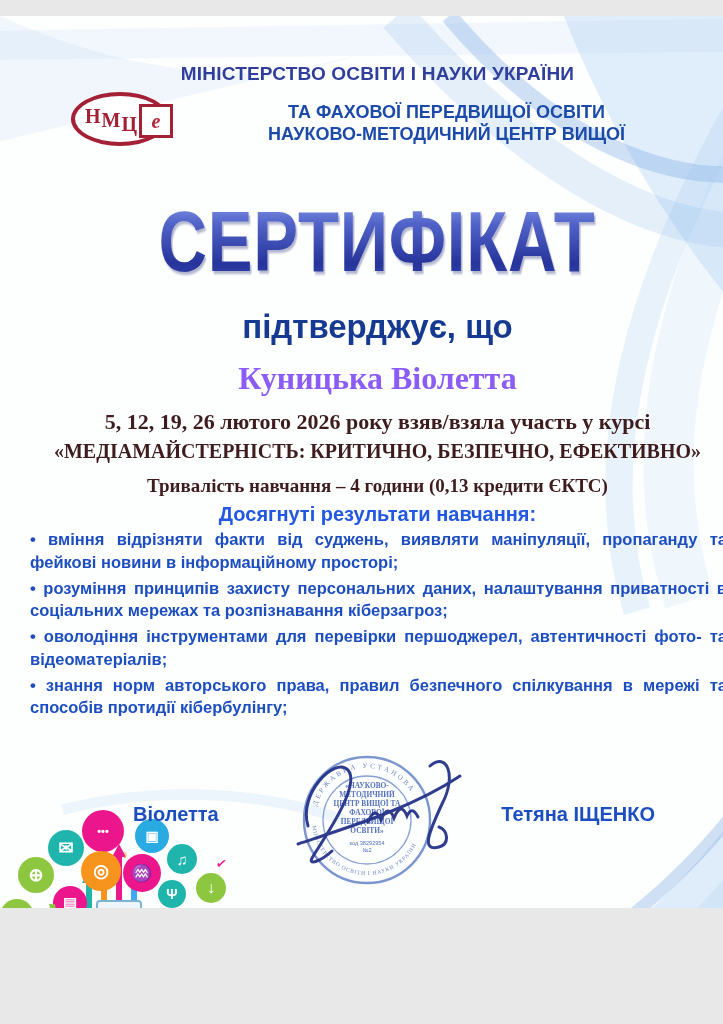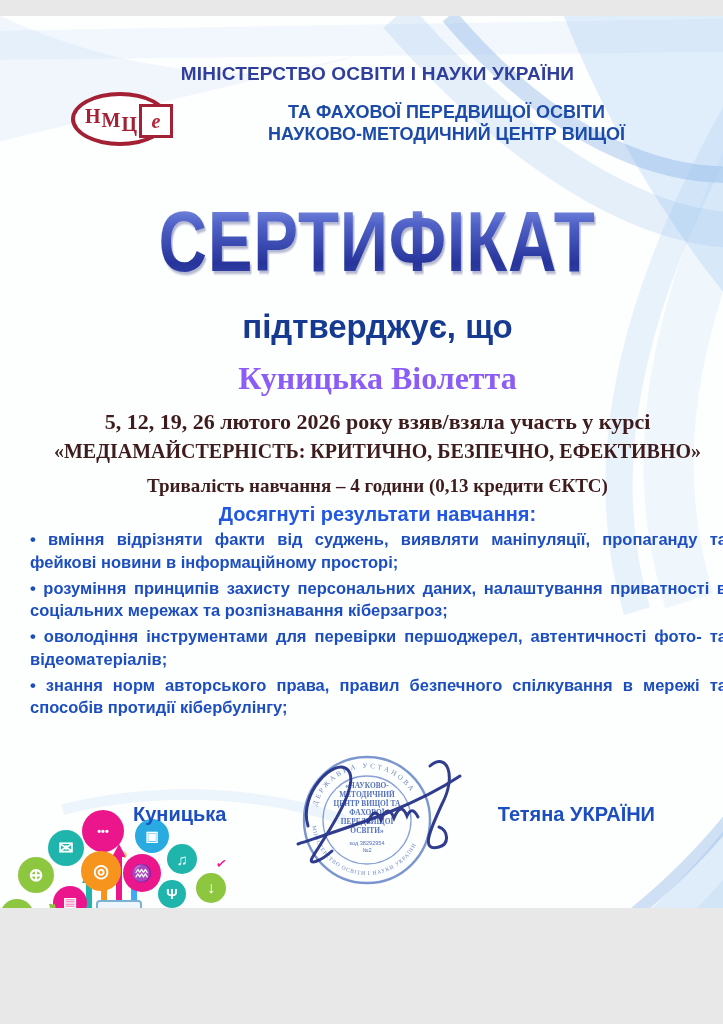--- a/index.html
+++ b/index.html
@@ -118,22 +118,22 @@
 
   <div id="results-heading" class="abs center">Досягнуті результати навчання:</div>
 
   <div id="bullets" class="abs">
     <p>• вміння відрізняти факти від суджень, виявляти маніпуляції, пропаганду та фейкові новини в інформаційному просторі;</p>
     <p>• розуміння принципів захисту персональних даних, налаштування приватності в соціальних мережах та розпізнавання кіберзагроз;</p>
     <p>• оволодіння інструментами для перевірки першоджерел, автентичності фото- та відеоматеріалів;</p>
     <p>• знання норм авторського права, правил безпечного спілкування в мережі та способів протидії кібербулінгу;</p>
   </div>
 
-  <div id="director-label" class="abs">Куницька</div>
-  <div id="signer-name" class="abs">Тетяна УКРАЇНИ</div>
+  <div id="director-label" class="abs">Віолетта</div>
+  <div id="signer-name" class="abs">Тетяна ІЩЕНКО</div>
 
   <svg id="stamp" class="abs" viewBox="0 0 146 146" xmlns="http://www.w3.org/2000/svg">
     <circle cx="73" cy="73" r="63" fill="none" stroke="#7b96cf" stroke-width="2.4"></circle>
     <circle cx="73" cy="73" r="44" fill="none" stroke="#8aa2d6" stroke-width="1.3"></circle>
     <defs>
       <path id="arcTop" d="M 21,73 A 52,52 0 0 1 125,73"></path>
       <path id="arcBot" d="M 18,73 A 55,55 0 0 0 128,73"></path>
     </defs>
     <text font-family="Liberation Serif, serif" font-size="7" letter-spacing="2.5" fill="#7088c6">
       <textPath href="#arcTop" startOffset="14">ДЕРЖАВНА УСТАНОВА</textPath>

